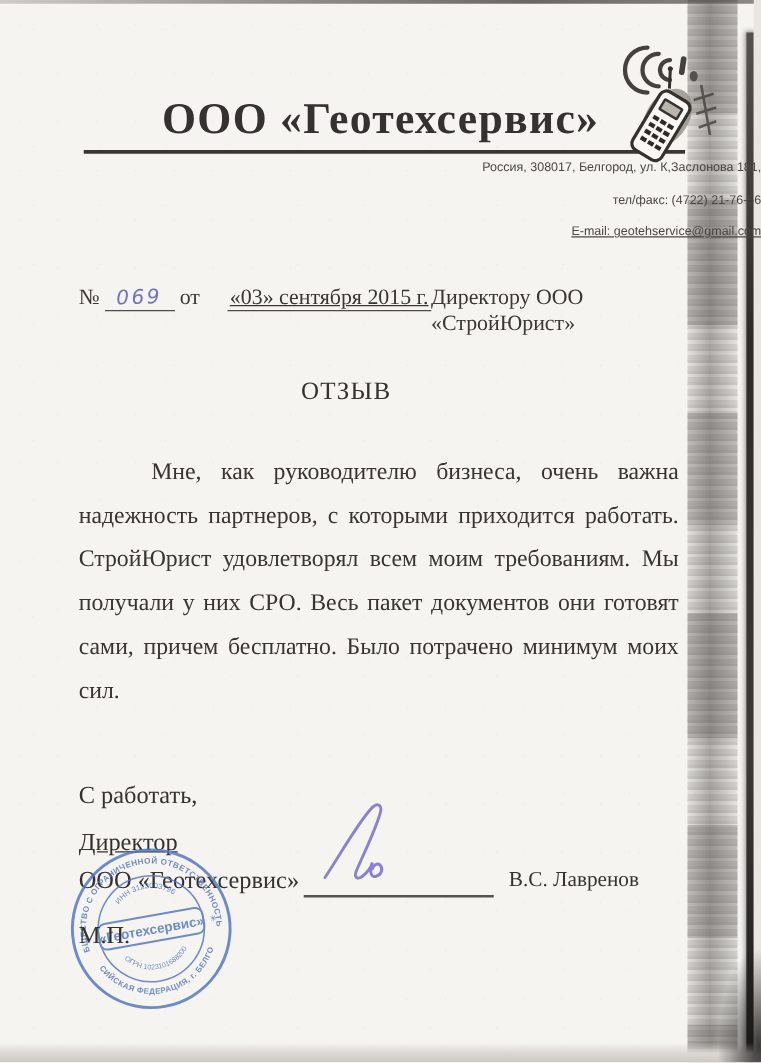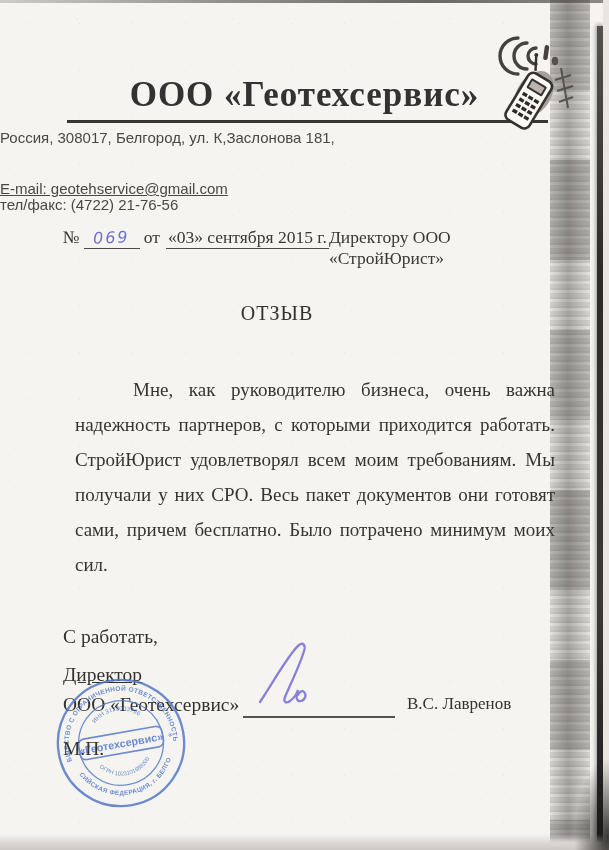--- a/index.html
+++ b/index.html
@@ -25,35 +25,35 @@
     box-shadow:0 0 4px 1px rgba(55,52,49,.5);}
   .scan-right-edge{position:absolute;top:0;left:603px;width:6px;height:100%;background:#e9e6e2;}
   .scan-bottom{position:absolute;left:0;bottom:0;width:100%;height:16px;
     background:linear-gradient(180deg, rgba(205,201,196,0), #dbd8d4 55%, #ccc8c4);}
   .corner-br{position:absolute;right:0;bottom:0;width:34px;height:90px;
     background:radial-gradient(ellipse at 95% 85%, rgba(28,26,24,.85), rgba(28,26,24,0) 72%);}
   
   .company{position:absolute;top:75px;left:0;width:609px;text-align:center;
     font-size:35px;font-weight:bold;letter-spacing:1px;color:#343130;}
   .rule{position:absolute;top:120px;left:67px;width:481px;height:3px;background:#3a3733;}
-  .hline{position:absolute;left:0;width:609px;text-align:left;
-    font-family:"Liberation Sans",sans-serif;font-size:15px;color:#4b4744;}
-  .addr{top:129px;} .tel{top:155px;margin-top:41px;} .email{top:180px;text-decoration:underline;}
+  .hline{position:absolute;left:0;width:609px;text-align:right;
+    font-family:"Liberation Sans",sans-serif;font-size:10px;color:#4b4744;}
+  .addr{top:129px;} .tel{top:155px;} .email{top:180px;text-decoration:underline;}
   
   .ref{position:absolute;top:227px;left:63px;width:478px;font-size:17.5px;
     display:flex;justify-content:space-between;align-items:baseline;color:#393633;}
   .ref-left{white-space:nowrap;}
   .num-blank{display:inline-block;width:56px;text-align:center;border-bottom:1.5px solid #4c4946;margin:0 4px;}
   .hand{font-family:"DejaVu Sans",sans-serif;font-style:italic;font-size:16px;
     color:#6f71cc;letter-spacing:2px;display:inline-block;transform:rotate(-2deg);}
-  .date-u{border-bottom:1.5px solid #4c4946;margin-left:6px;padding:0 2px 1px 2px;}
+  .date-u{border-bottom:1.5px solid #4c4946;margin-left:22px;padding:0 2px 1px 2px;text-decoration:underline;}
   
   .doc-title{position:absolute;top:302px;left:0;width:554px;text-align:center;
     font-size:20px;letter-spacing:1px;color:#34312e;}
-  .body-text{position:absolute;top:360px;left:63px;width:480px;margin:12px;
+  .body-text{position:absolute;top:360px;left:63px;width:480px;margin:0;
     font-size:19px;line-height:35px;text-align:justify;text-indent:58px;
     word-spacing:2px;color:#38352f;}
   .close-line{position:absolute;left:63px;font-size:19.5px;color:#35322e;white-space:nowrap;}
   .regards{top:626px;} .position{top:664px;text-decoration:underline;} .company-sign{top:694px;} .mp{top:738px;z-index:5;}
   .sig-underline{position:absolute;top:716px;left:243px;width:152px;height:1.5px;background:#56524e;}
   .signer{position:absolute;top:694px;left:407px;font-size:17px;color:#35322e;white-space:nowrap;}
   .signature{position:absolute;top:636px;left:250px;width:100px;height:86px;z-index:4;}
   .stamp{position:absolute;top:674px;left:52px;width:138px;height:138px;
     transform:rotate(-10deg);opacity:.82;z-index:3;}
   .phone-art{position:absolute;top:30px;left:498px;width:88px;height:112px;z-index:2;}

